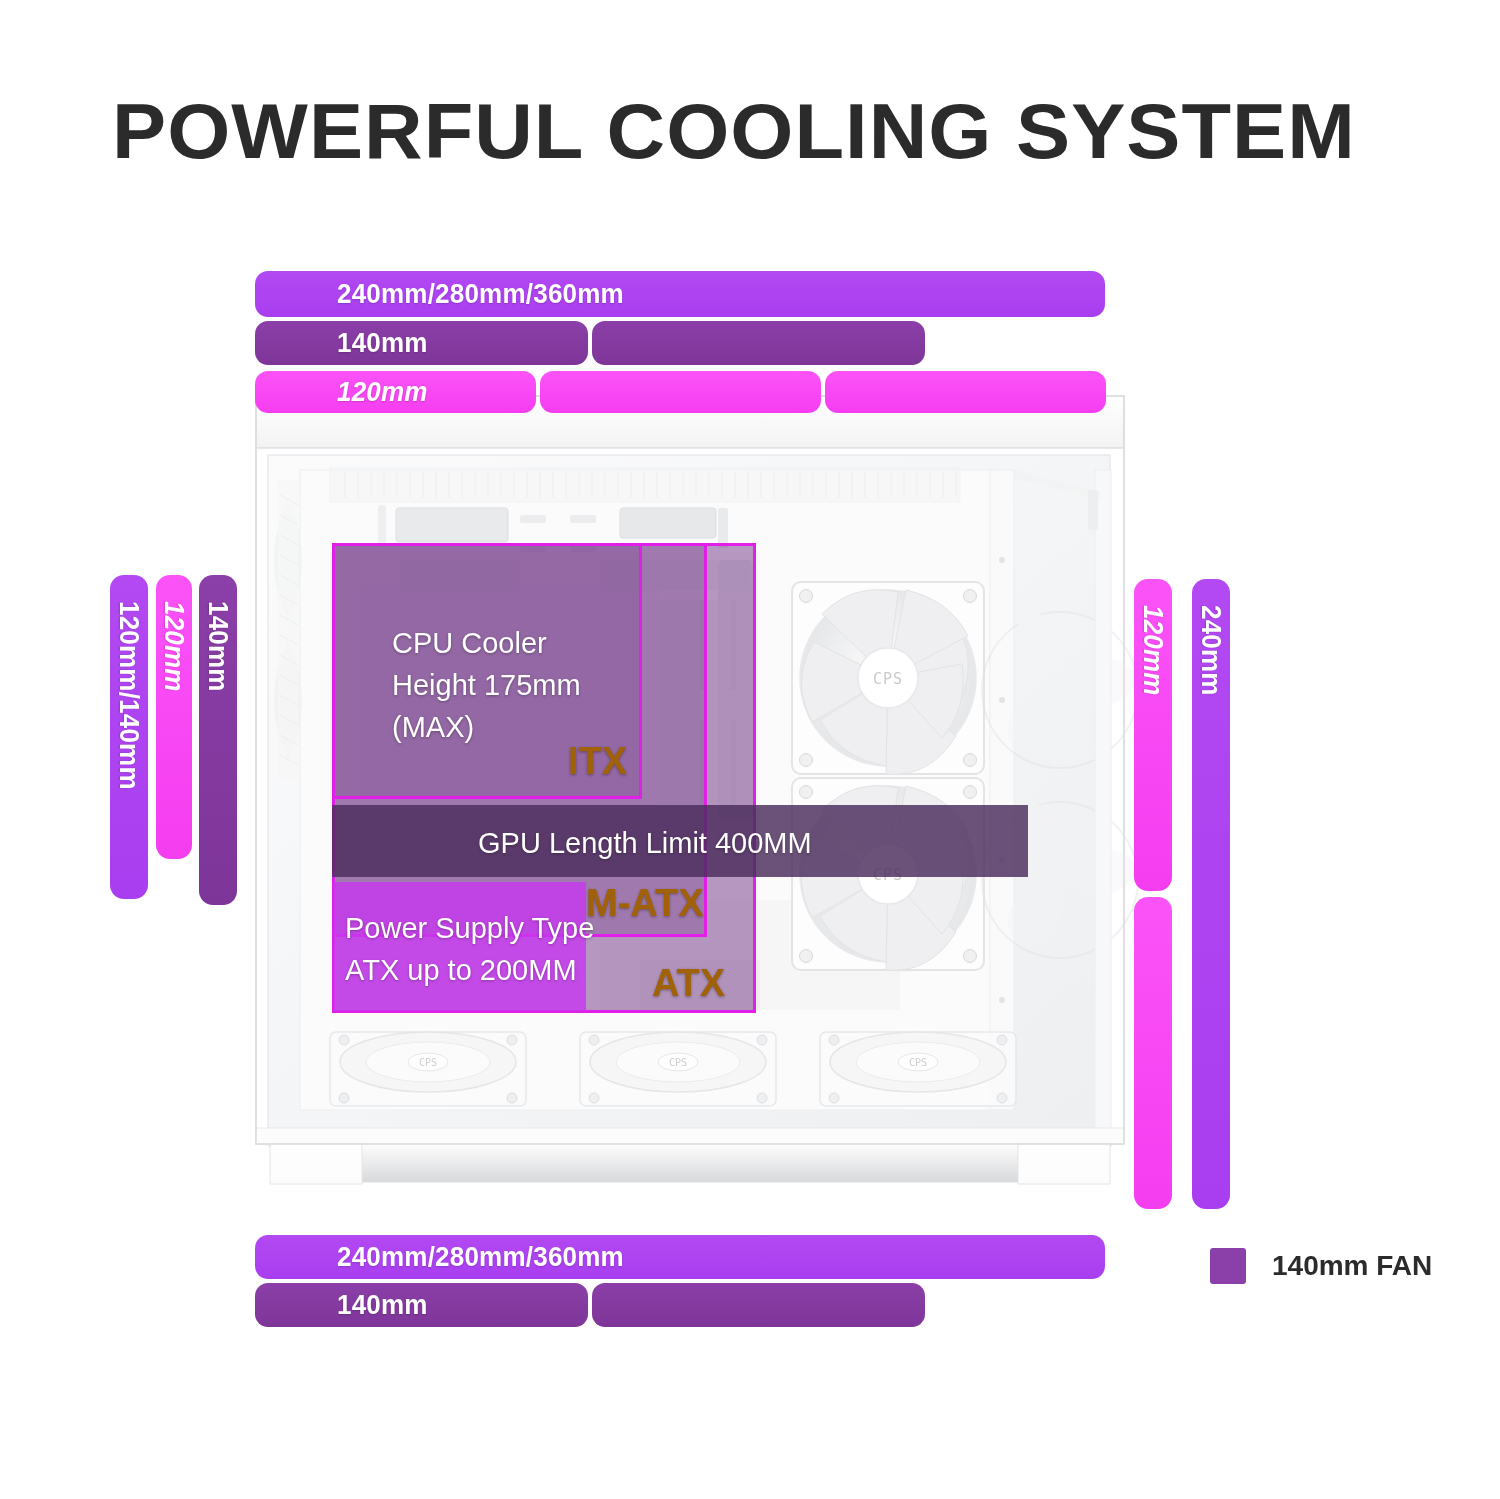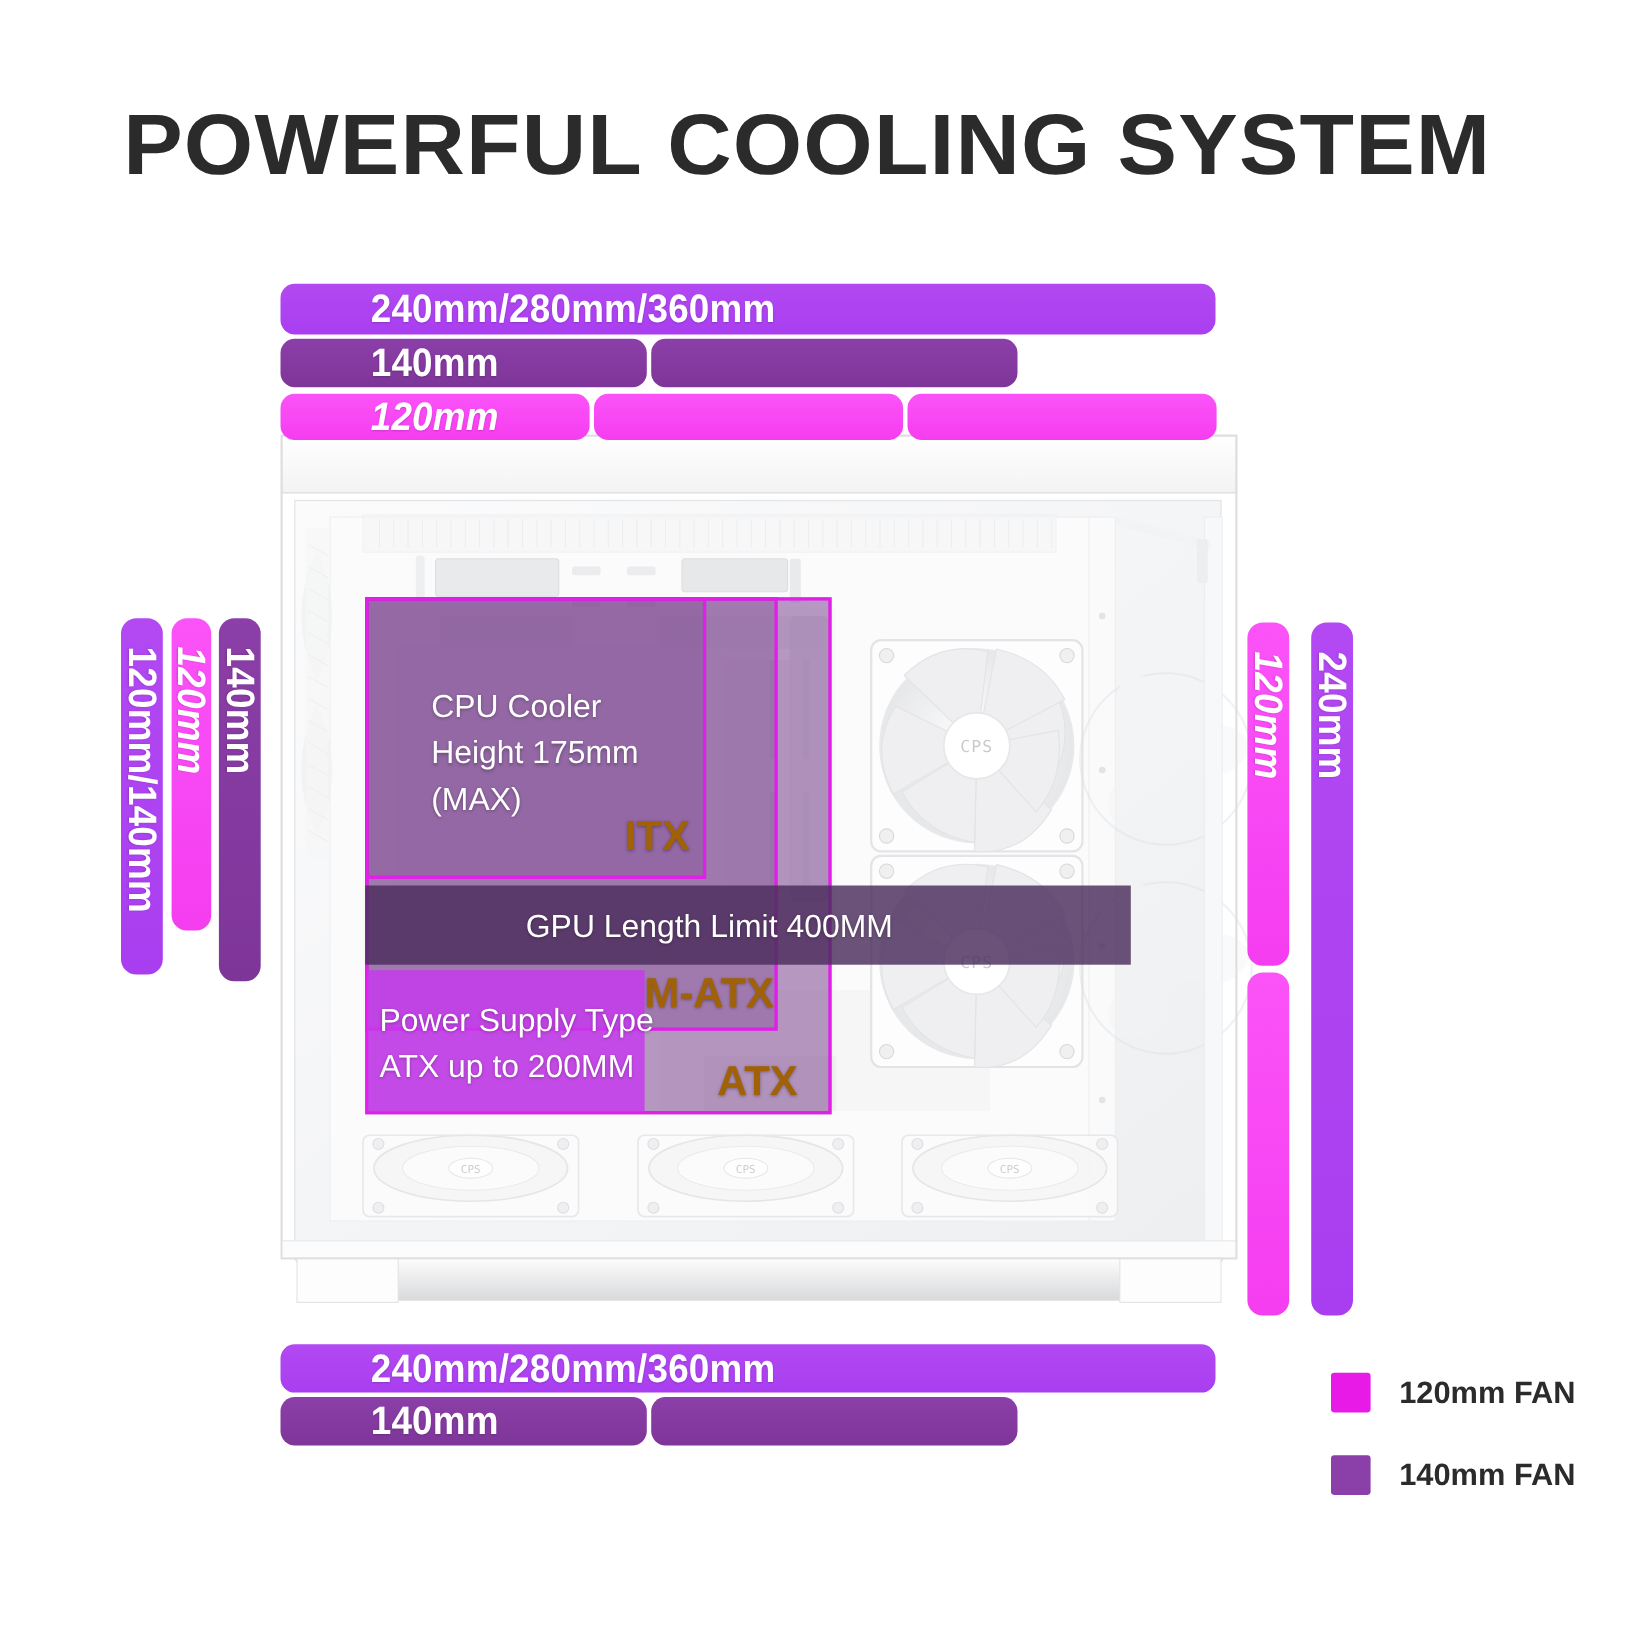--- a/index.html
+++ b/index.html
@@ -27,24 +27,25 @@
   }
 
   
   .pill {
     position: absolute;
     border-radius: 13px;
     display: flex;
     align-items: center;
     color: #ffffff;
     font-weight: 700;
-    font-size: 36px;
+    font-size: 28px;
     letter-spacing: 0.2px;
     text-shadow: 0 1px 2px rgba(0,0,0,0.18);
     overflow: hidden;
+    margin-top: 13px;
   }
   .pill.rad   { background: linear-gradient(180deg,#b249f2 0%, #a93ef0 100%); }
   .pill.f140  { background: linear-gradient(180deg,#8b3fa8 0%, #7e3598 100%); }
   .pill.f120  { background: linear-gradient(180deg,#fb53f8 0%, #f53df0 100%); font-style: italic; }
 
   .pill .lbl {
     margin-left: 82px;
     white-space: nowrap;
     transform: scaleX(0.93);
     transform-origin: left center;
@@ -400,20 +401,16 @@
 <div class="pill rad" style="left:255px; top:1222px; width:850px; height:44px;">
   <span class="lbl">240mm/280mm/360mm</span>
 </div>
 <div class="pill f140" style="left:255px; top:1270px; width:333px; height:44px;">
   <span class="lbl">140mm</span>
 </div>
 <div class="pill f140" style="left:592px; top:1270px; width:333px; height:44px;"></div>
 
 <div id="legend">
   <div class="legend-row">
-    <span class="legend-swatch" style="background:#e81ae8;"></span>
-    <span class="legend-label">120mm FAN</span>
-  </div>
-  <div class="legend-row">
     <span class="legend-swatch" style="background:#8b3fa8;"></span>
     <span class="legend-label">140mm FAN</span>
   </div>
 </div>
 
 </body></html>

